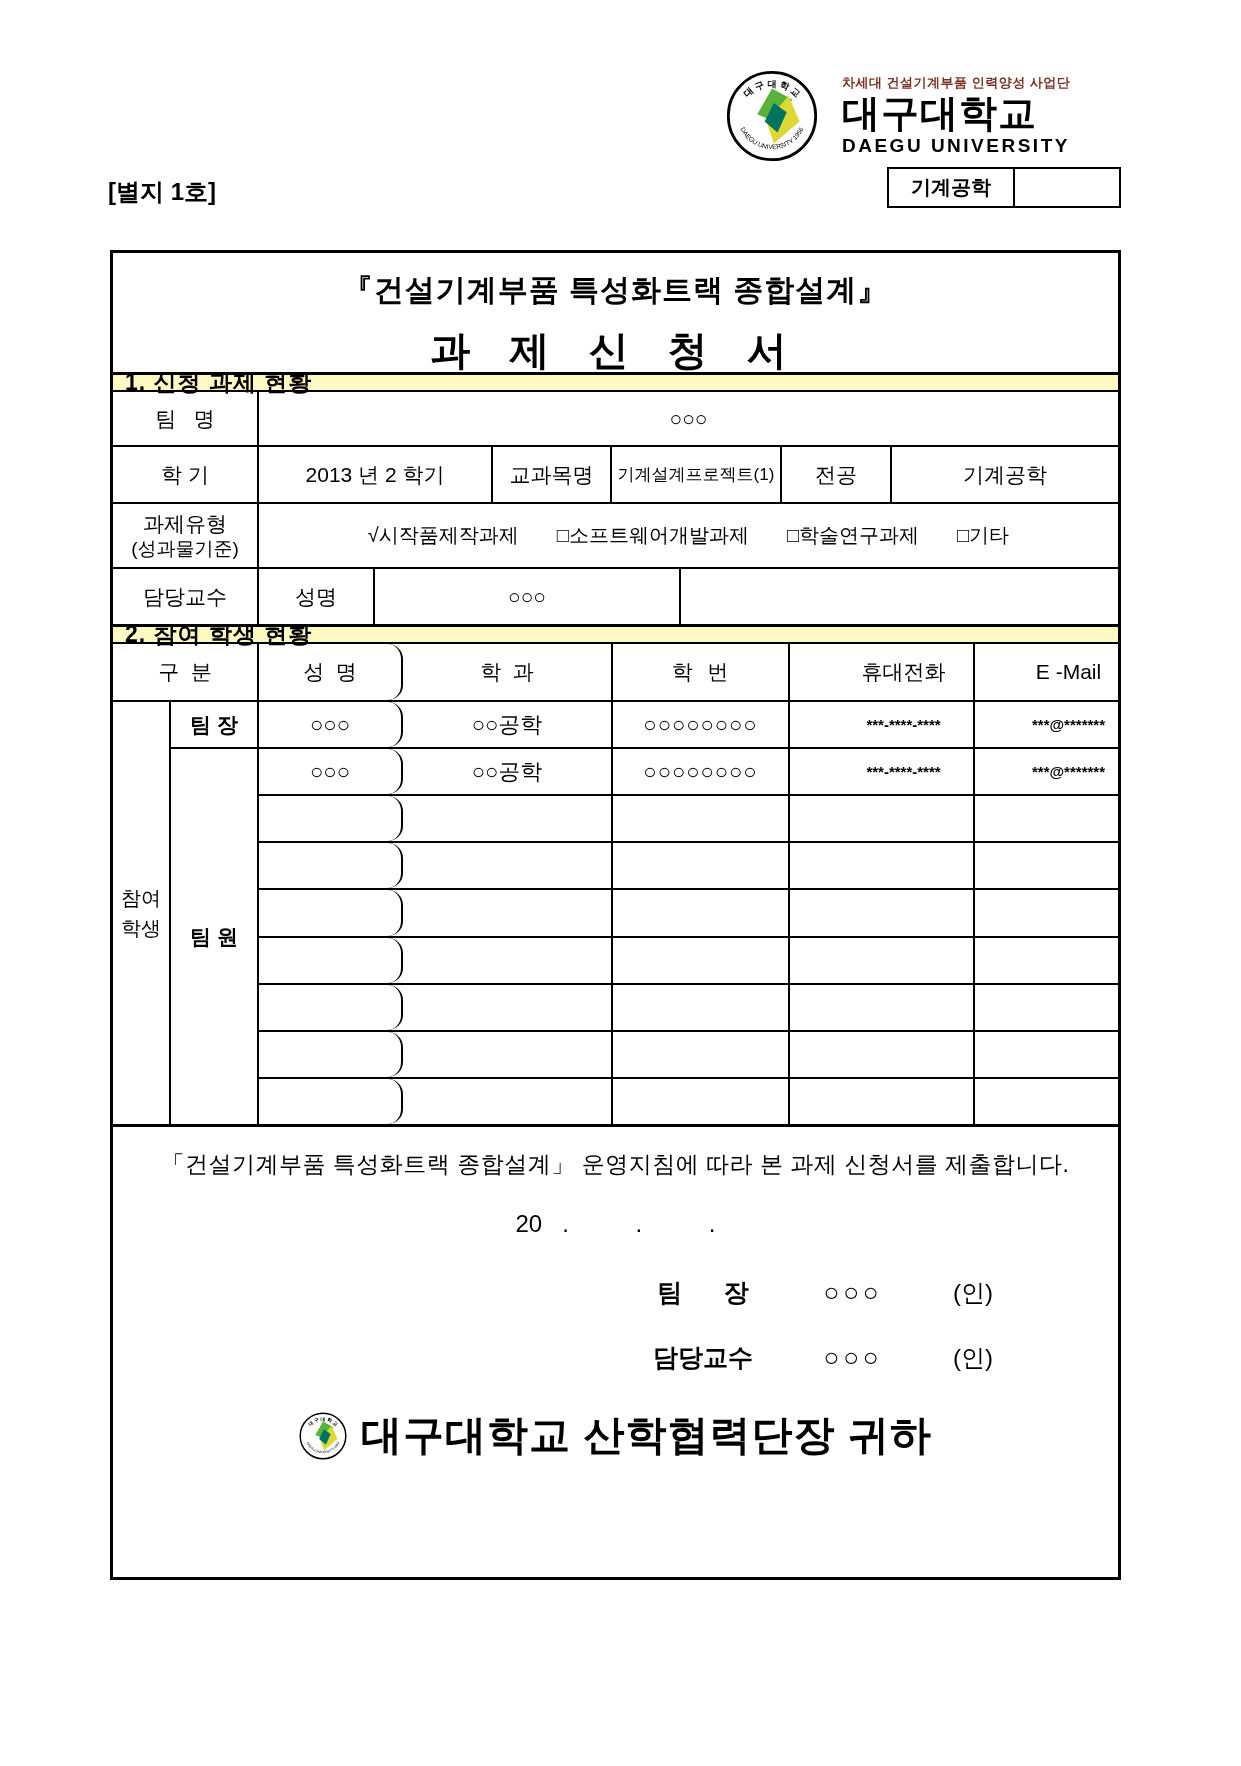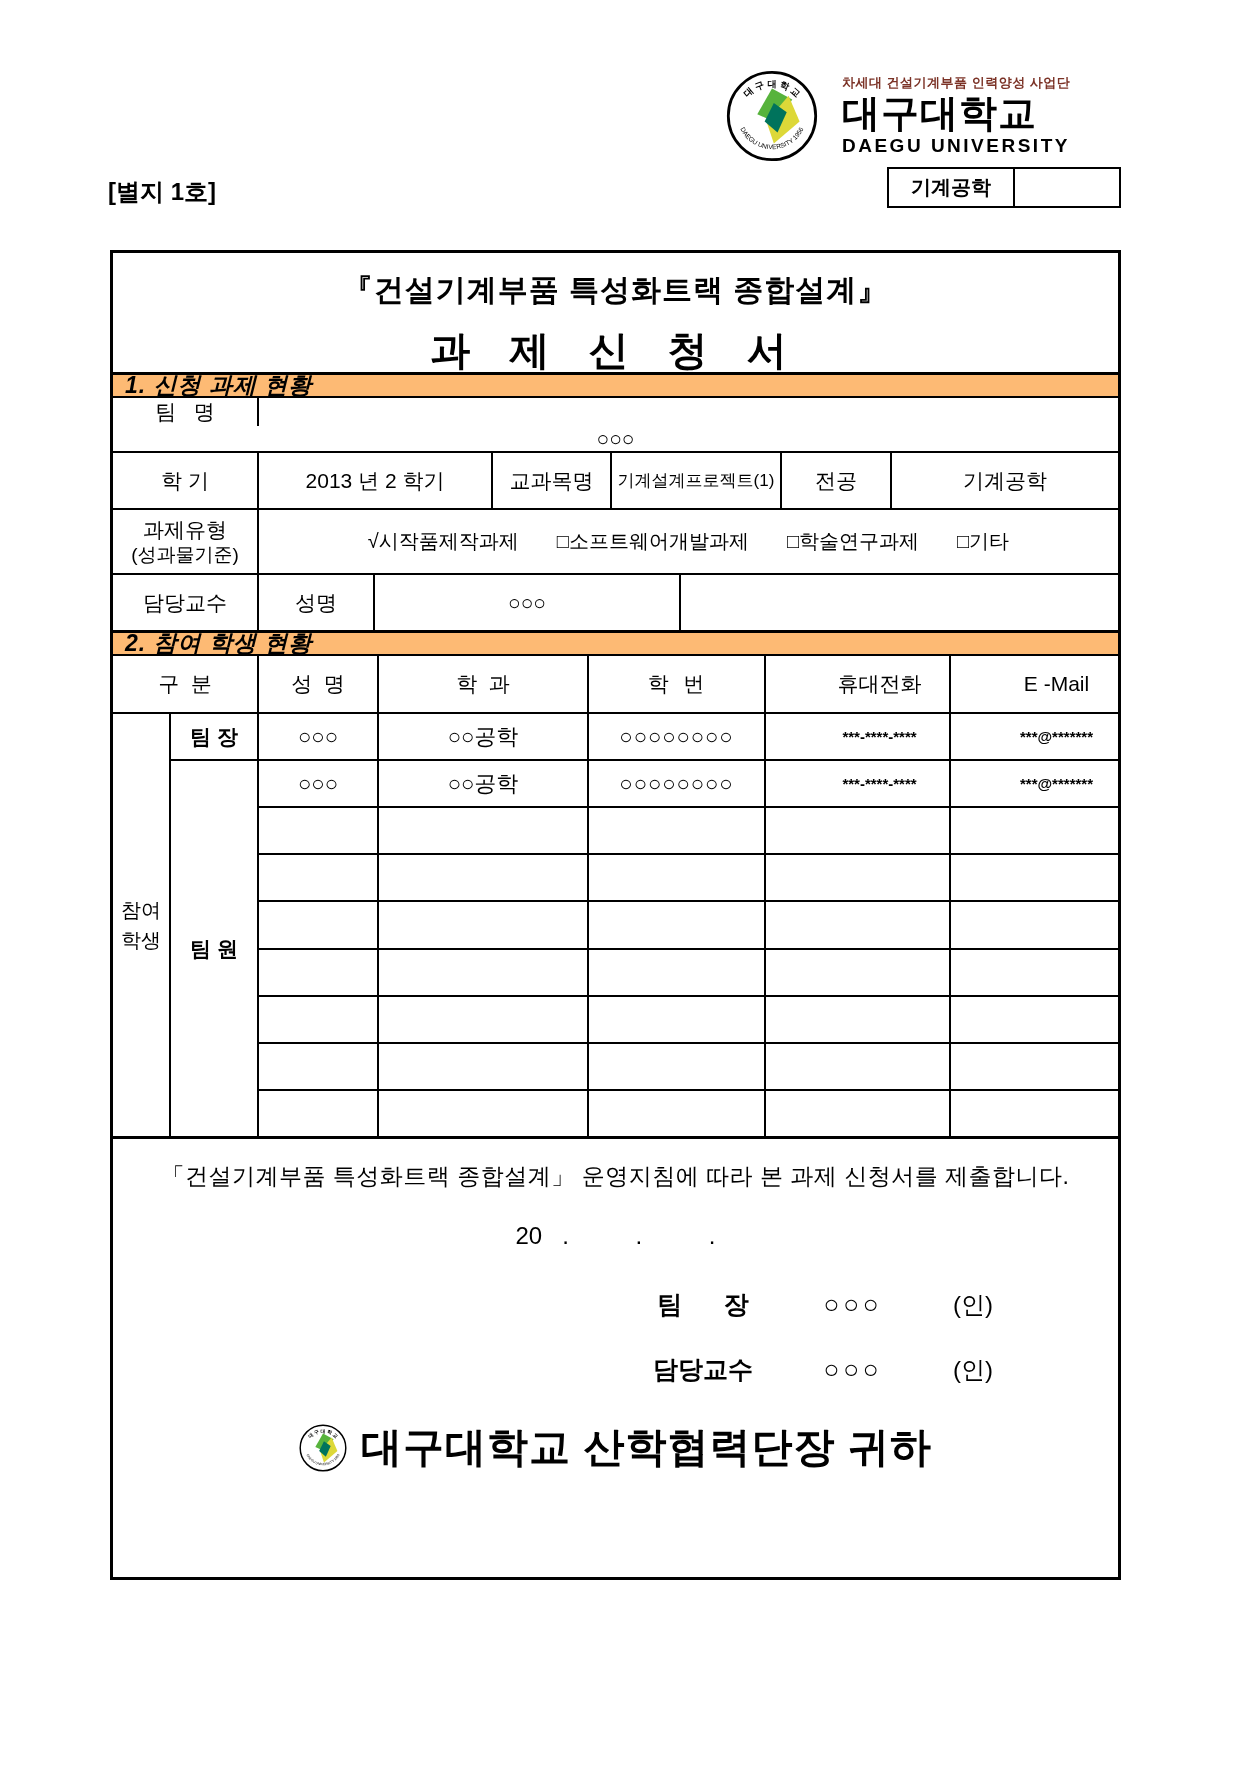--- a/index.html
+++ b/index.html
@@ -20,47 +20,47 @@
   
   .byeolji { position:absolute; top:176px; left:108px; font-size:24px; font-weight:bold; }
   .receipt { position:absolute; top:167px; left:887px; width:234px; height:41px; display:flex; border:2px solid #000; background:#fff; }
   .receipt-label { width:126px; border-right:2px solid #000; display:flex; align-items:center; justify-content:center; font-weight:bold; font-size:20px; }
   .receipt-value { flex:1; }
   
   .form { position:absolute; top:250px; left:110px; width:1011px; height:1330px; border:3px solid #000; background:#fff; }
   .title-block { height:119px; text-align:center; padding-top:17px; }
   .title1 { font-size:30px; font-weight:bold; letter-spacing:1px; }
   .title2 { font-size:40px; font-weight:bold; letter-spacing:14px; margin-top:12px; }
-  .sec-header { height:26px; background:#fdba74; border-top:3px solid #000; border-bottom:2px solid #000;
-    display:flex; align-items:center; padding-left:12px; font-size:23px; font-weight:bold; letter-spacing:1px;font-style:italic; }
+  .sec-header { height:20px; background:#fef9c3; border-top:3px solid #000; border-bottom:2px solid #000;
+    display:flex; align-items:center; padding-left:12px; font-size:23px; font-weight:bold; letter-spacing:1px; }
   .row { display:flex; border-bottom:2px solid #000; }
   .row.no-bb { border-bottom:none; }
   .cell { border-right:2px solid #000; display:flex; align-items:center; justify-content:center;
     font-size:21px; white-space:pre; text-align:center; overflow:hidden; }
   .cell.last { border-right:none; flex:1; }
   .label-cell { width:146px; }
-  .r1 { height:63px; } .r2 { height:55px;flex-direction:column; } .r3 { height:57px; } .r4 { height:65px; } .r5 { height:55px; }
+  .r1 { height:63px; } .r2 { height:55px; } .r3 { height:57px; } .r4 { height:65px; } .r5 { height:55px; }
   .type-label { display:flex; flex-direction:column; justify-content:center; line-height:1.25; }
   .type-label .l1 { font-size:21px; } .type-label .l2 { font-size:19px; }
   .options-cell { gap:38px; font-size:20px; }
   .opt { white-space:pre; }
   
   .thead { height:58px; display:flex; border-bottom:2px solid #000; }
   .thead .cell { font-size:21px; font-weight:normal; }
   .tbody { height:425px; display:flex; border-bottom:3px solid #000; }
   .col-group { width:58px; border-right:2px solid #000; display:flex; flex-direction:column; align-items:center; justify-content:center; font-size:20px; line-height:1.5; }
   .tb-right { flex:1; display:flex; flex-direction:column; }
   .leader-row { height:47px; display:flex; border-bottom:2px solid #000; }
   .member-block { flex:1; display:flex; }
   .member-label { width:88px; border-right:2px solid #000; display:flex; align-items:center; justify-content:center; font-size:21px; font-weight:bold; white-space:pre; }
   .member-rows { flex:1; display:flex; flex-direction:column; }
   .m-row { flex:1; display:flex; border-bottom:2px solid #000; }
   .m-row:last-child { border-bottom:none; }
   .c-leader { width:88px; font-weight:bold; }
-  .c-name { width:120px; } .c-dept { width:210px; } .c-id { width:177px; letter-spacing:1px; } .c-phone { width:185px; }
+  .c-name { width:144px;border-radius:15px; } .c-dept { width:210px; } .c-id { width:177px; letter-spacing:1px; } .c-phone { width:185px; }
   .c-name,.c-dept,.c-id { font-size:22px; }
   .c-phone,.c-email { font-size:15px; font-weight:bold;padding-left:44px; }
   .c-email { flex:1; border-right:none; }
   .cell.hdr-gubun { width:146px; }
   
   .footer { }
   .statement { margin-top:22px; text-align:center; font-size:23px; letter-spacing:0.5px; }
   .dateline { margin-top:30px; text-align:center; font-size:24px; white-space:pre; }
   .sig-row { display:grid; grid-template-columns:160px 140px 100px; justify-content:flex-end; margin-right:95px; align-items:center; }
   .sig-row.first { margin-top:38px; }

